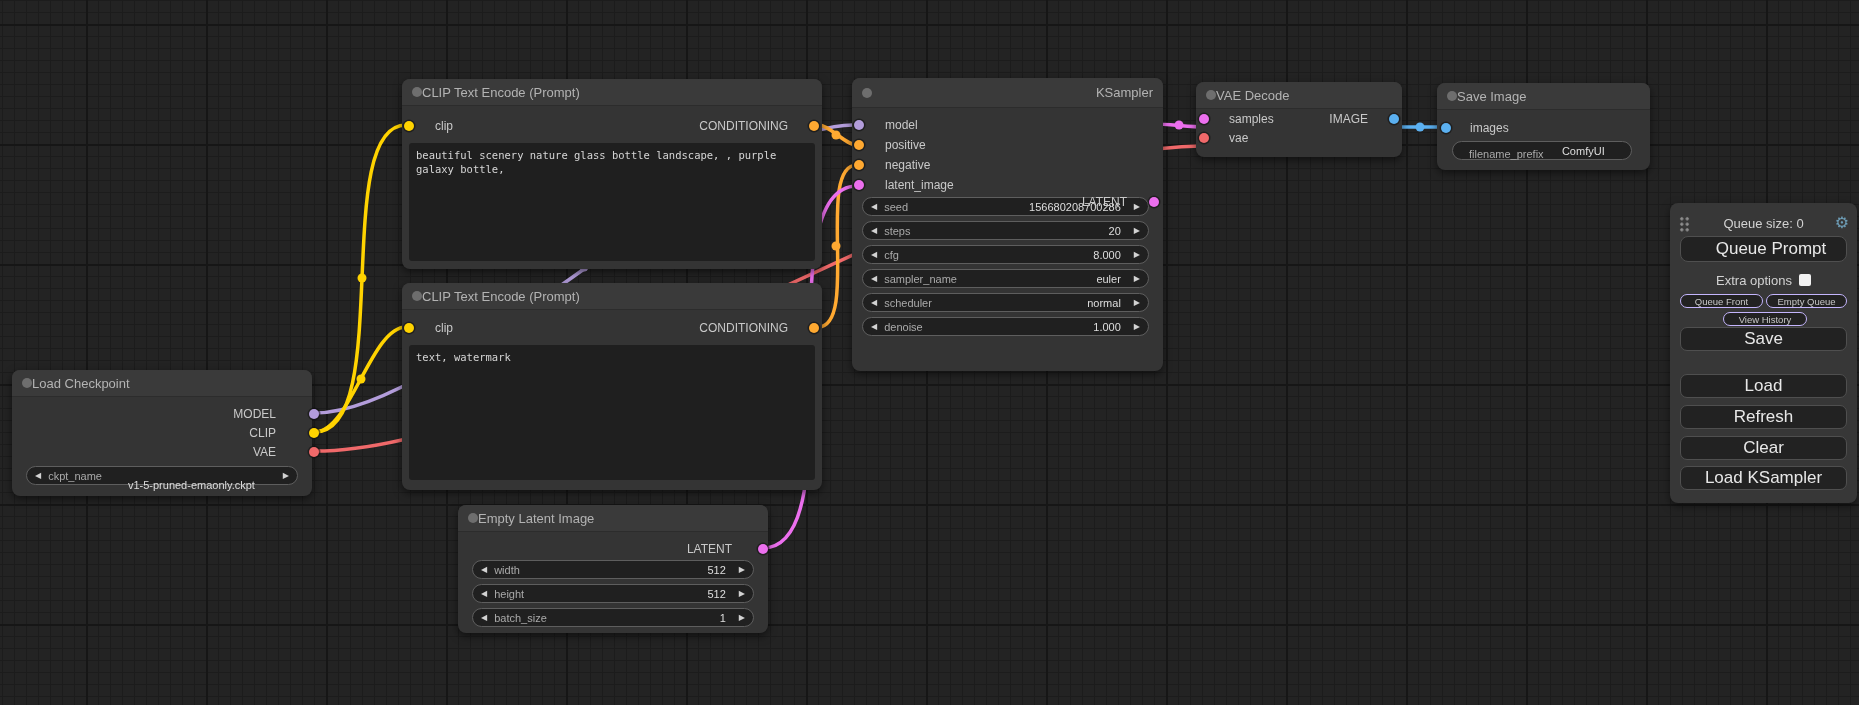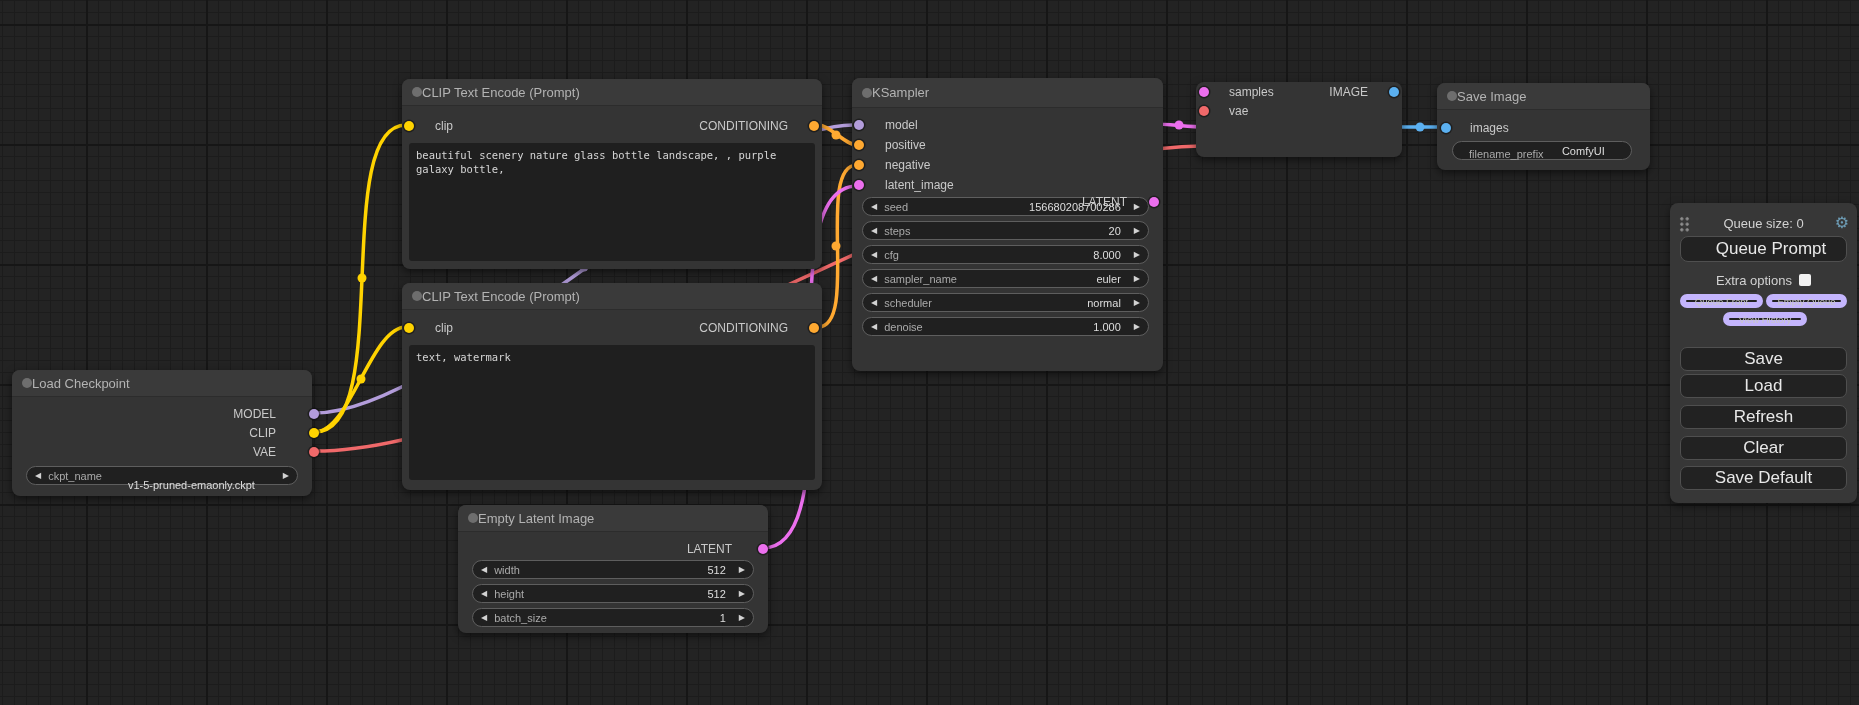--- a/index.html
+++ b/index.html
@@ -18,21 +18,21 @@
   #wires { position:absolute; left:0; top:0; z-index:1; }
   .node {
     position:absolute; z-index:2; background:#343434; border-radius:8px;
     box-shadow:0 3px 9px rgba(0,0,0,.55);
   }
   .ntitle {
     height:27px; display:flex; align-items:center; padding:0 10px;
     background:#3a3a3a; border-radius:8px 8px 0 0; border-bottom:1px solid #2c2c2c;
     font-size:13px; color:#b3b3b3; box-sizing:border-box;
   }
-  .ntitle.tall { height:30px; }
+  .ntitle.tall { height:30px;justify-content:space-between; }
   .tdot { width:10px; height:10px; border-radius:50%; background:#6e6e6e; flex:0 0 auto; }
   .prow { display:flex; align-items:center; height:19px; padding:0 24px; position:relative; }
   .prow .pdot { position:absolute; width:10px; height:10px; border-radius:50%;
     box-shadow:0 0 0 1.5px rgba(15,15,15,.55); }
   .prow.in .pdot { left:2px; }
   .prow.out { justify-content:flex-end; }
   .plabel { font-size:12px; color:#c9c9c9; }
   .prow.in .plabel { margin-left:9px; }
   .prow.out .plabel { margin-right:12px; }
   .widget {
@@ -64,21 +64,21 @@
     position:absolute; left:10px; width:167px; background:#222; border:1px solid #4f4f4f;
     border-radius:7px; color:#e8e8e8; display:flex; align-items:center; justify-content:center;
     box-sizing:border-box; cursor:default;
   }
   .qprompt { top:33px; height:26px; font-size:17px; border-radius:8px;padding-left:15px; }
   .qbig { height:24px; font-size:17px; }
   .qextras { position:absolute; left:0; right:0; top:70px; height:14px;
     display:flex; align-items:center; justify-content:center; gap:7px;
     font-size:13px; color:#d2d2d2; }
   .qcheck { width:12px; height:12px; background:#f2f2f2; border-radius:2px; }
-  .qsmall { position:absolute; height:14px; background:#222; border:6px solid #c4b5fd;
+  .qsmall { position:absolute; height:14px; background:#222; border:1px solid #c4b5fd;
     border-radius:8px; color:#c8c8c8; font-size:9.5px; display:flex; align-items:center;
     justify-content:center; box-sizing:border-box; }
 </style>
 </head>
 <body>
 
 <div id="canvas">
 
   <svg id="wires" width="1859" height="705">
     <g fill="none" stroke-width="3.5">
@@ -252,20 +252,24 @@
       <div class="widget">
         <span class="warrow">◀</span>
         <span class="wlabel">batch_size</span>
         <span class="wvalue">1</span>
         <span class="warrow">▶</span>
       </div>
     </div>
   </div>
 
   <div class="node" style="left:1196px; top:82px; width:206px; height:75px;">
+    <div class="ntitle">
+      <span class="tdot" style="background-color: rgb(110, 110, 110);"></span>
+      <span>VAE Decode</span>
+    </div>
     <div class="prow in" style="margin-top:0;">
       <span class="pdot" style="left: 3px; background-color: rgb(236, 111, 238);"></span>
       <span class="plabel">samples</span>
       <span class="plabel" style="margin-left:auto; margin-right:10px;">IMAGE</span>
       <span class="pdot" style="right: 3px; left: auto; background-color: rgb(91, 176, 240);"></span>
     </div>
     <div class="prow in">
       <span class="pdot" style="left: 3px; background-color: rgb(240, 105, 106);"></span>
       <span class="plabel">vae</span>
     </div>
@@ -293,20 +297,20 @@
       <span class="qgear">⚙</span>
     </div>
     <div class="qprompt">Queue Prompt</div>
     <div class="qextras">
       <span>Extra options</span>
       <span class="qcheck"></span>
     </div>
     <div class="qsmall" style="left:10px; top:91px; width:83px;">Queue Front</div>
     <div class="qsmall" style="left:96px; top:91px; width:81px;">Empty Queue</div>
     <div class="qsmall" style="left:53px; top:109px; width:84px;">View History</div>
-    <div class="qbig" style="top:144px;">Save</div>
+    <div class="qbig" style="top:124px;">Save</div>
     <div class="qbig" style="top:171px;">Load</div>
     <div class="qbig" style="top:202px;">Refresh</div>
     <div class="qbig" style="top:233px;">Clear</div>
-    <div class="qbig" style="top:263px;">Save Default</div>
+    <div class="qbig" style="top:263px;">Load KSampler</div>
   </div>
 
 </div>
 
 </body></html>

